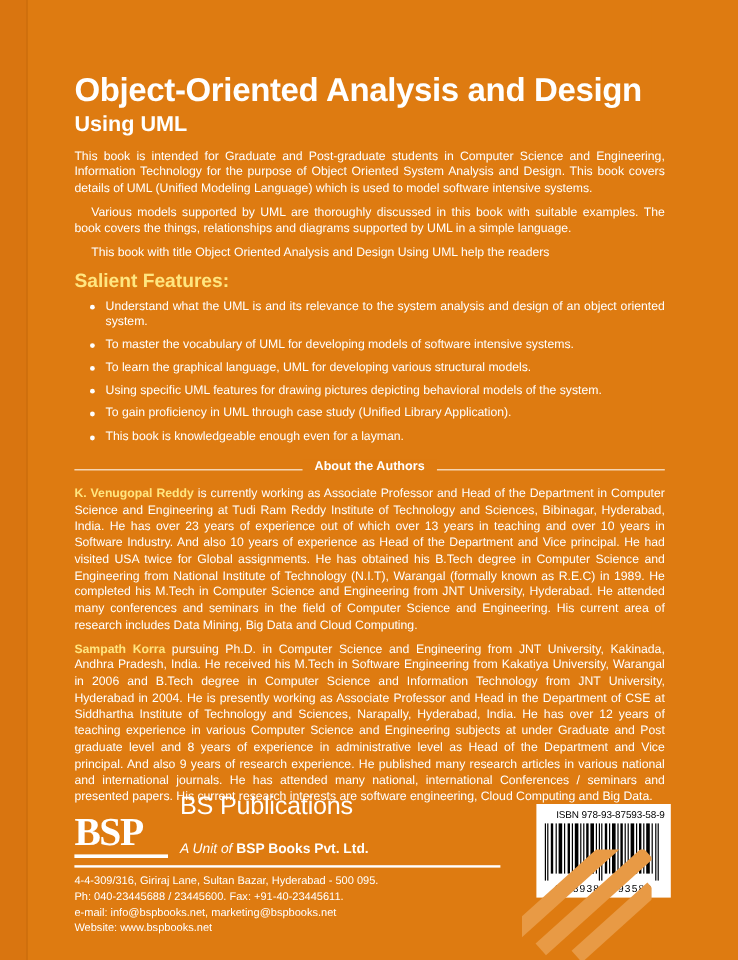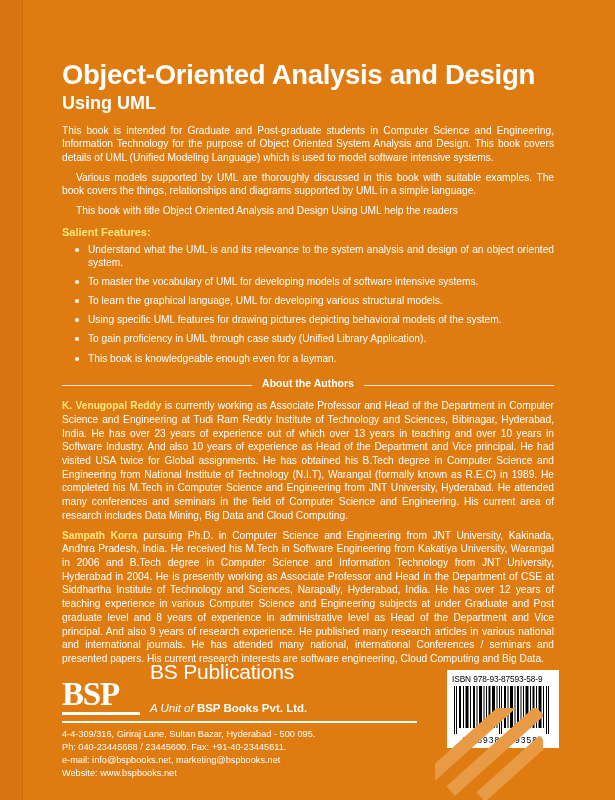--- a/index.html
+++ b/index.html
@@ -52,21 +52,21 @@
   p.para {
     font-size: 10.2px;
     line-height: 1.34;
     margin: 0 0 6px 0;
     text-align: justify;
   }
   p.indent {
     text-indent: 14px;
   }
   .salient-head {
-    font-size: 11px;
+    font-size: 16px;
     font-weight: bold;
     color: #ffe680;
     margin: 8px 0 5px 0;
   }
   ul.features {
     margin: 0 0 0 0;
     padding-left: 26px;
     list-style: none;
   }
   ul.features li {
@@ -177,21 +177,21 @@
     top: 670px;
     width: 112px;
     background: #ffffff;
     color: #000000;
     padding: 4px 5px 3px 5px;
     box-sizing: border-box;
   }
   .isbn-text {
     font-size: 8.3px;
     color: #000;
-    text-align: left;
+    text-align: right;
     letter-spacing: -0.1px;
     margin-bottom: 2px;
     font-family: "Liberation Sans", sans-serif;
   }
   .bars {
     height: 48px;
     width: 100%;
     display: block;
   }
   .barcode-digits {

